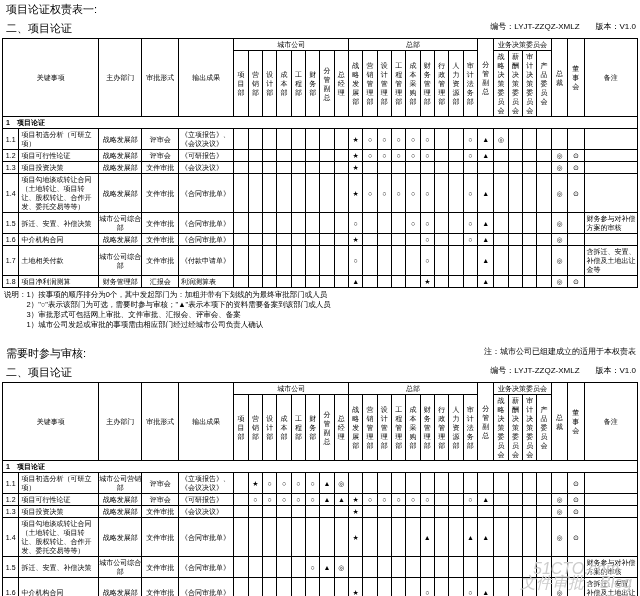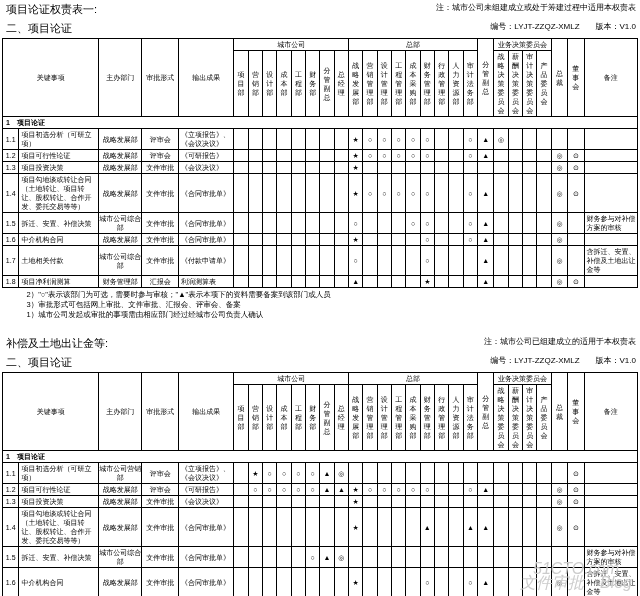--- a/index.html
+++ b/index.html
@@ -18,23 +18,20 @@
 </style>
 </head>
 <body>
 
 <div id="root">
     <div class="sheet">
       <div class="head">
     <div class="l">
           <div>项目论证权责表一:</div>
         </div>
-    <div class="r">
-          <div>注：城市公司未组建成立或处于筹建过程中适用本权责表</div>
-        </div>
       </div>
       <div class="head">
     <div class="l">二、项目论证</div>
     <div class="r"><span>编号：LYJT-ZZQZ-XMLZ</span>　　<span>版本：V1.0</span></div>
       </div>
       <table>
         <colgroup>
 <col style="width:16px">
           <col style="width:78px">
           <col style="width:42px">
@@ -359,29 +356,30 @@
             <td></td>
             <td></td>
             <td></td>
             <td>◎</td>
       <td>⊙</td>
       <td class="l"></td>
           </tr>
         </tbody>
       </table>
       <div class="notes">
+        <div>说明：1）按事项的顺序排分为0个，其中发起部门为：加粗并带有下划线的为最终审批部门或人员</div>
         <div>　　　2）"○"表示该部门为可选，需要时参与审核；"▲"表示本项下的资料需要备案到该部门或人员</div>
         <div>　　　3）审批形式可包括网上审批、文件审批、汇报会、评审会、备案</div>
         <div>　　　1）城市公司发起或审批的事项需由相应部门经过经城市公司负责人确认</div>
       </div>
     </div>
     <div class="sheet">
       <div class="head">
     <div class="l">
-          <div>补偿及土地出让金等:</div>
+          <div>需要时参与审核:</div>
         </div>
     <div class="r">
           <div>注：城市公司已组建成立的适用于本权责表</div>
         </div>
       </div>
       <div class="head">
     <div class="l">二、项目论证</div>
     <div class="r"><span>编号：LYJT-ZZQZ-XMLZ</span>　　<span>版本：V1.0</span></div>
       </div>
       <table>

